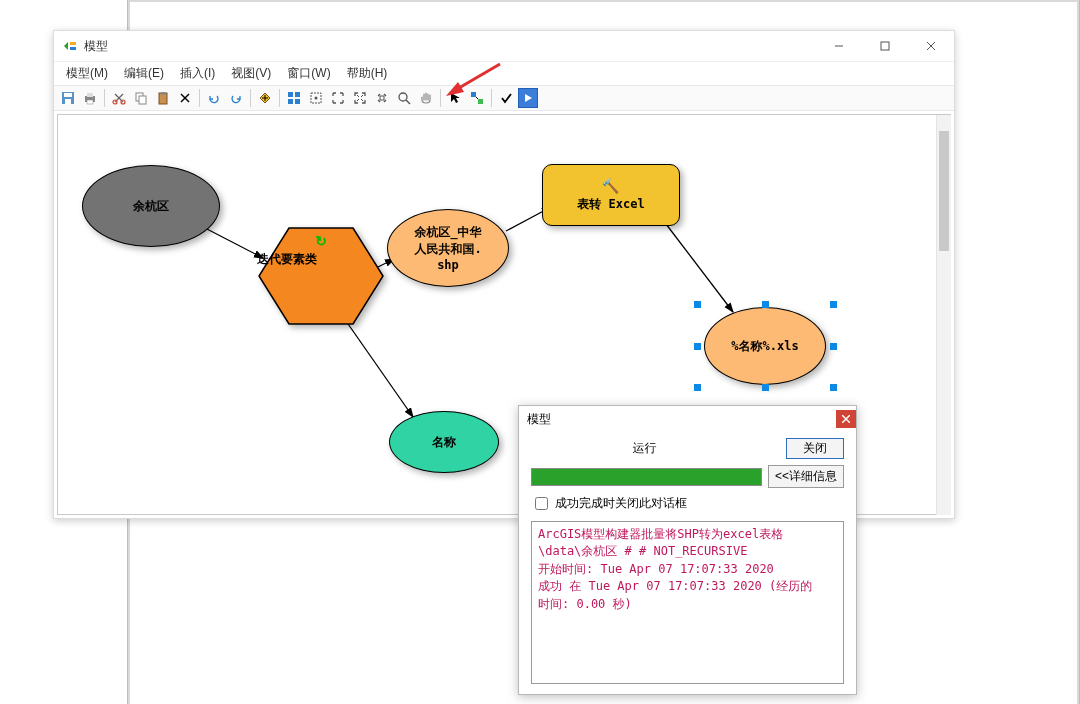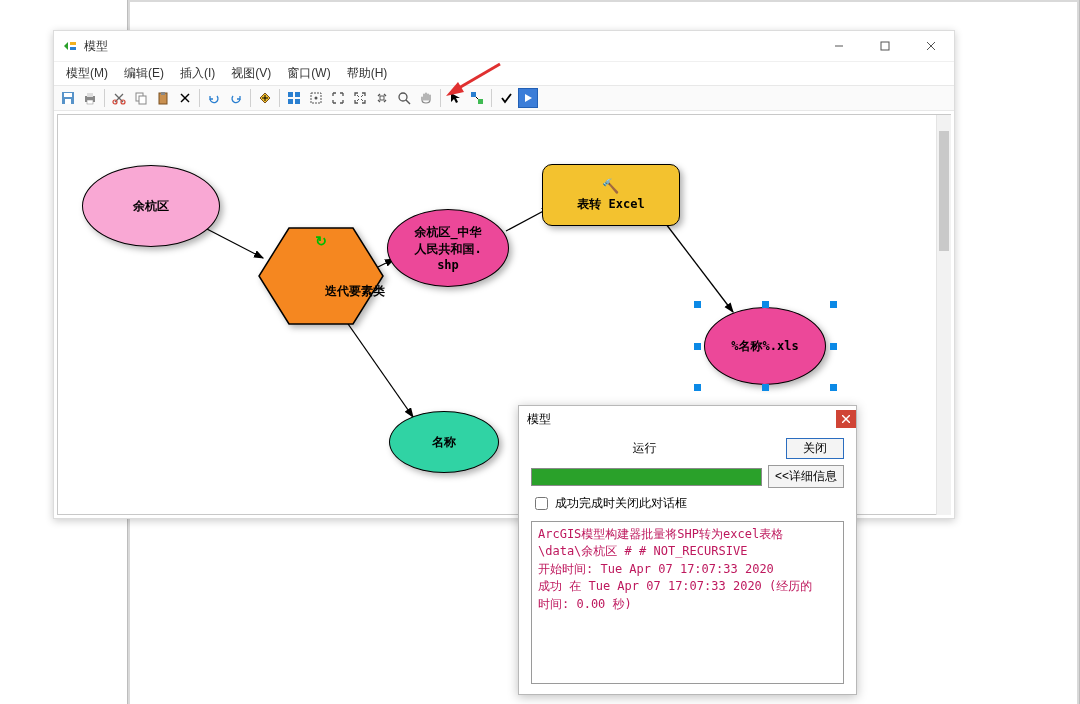--- a/index.html
+++ b/index.html
@@ -145,30 +145,30 @@
     justify-content: center;
     text-align: center;
     font-size: 12px;
     font-weight: bold;
     font-family: "SimSun", monospace;
     color: #000;
   }
   .ellipse-blue {
     width: 138px; height: 82px;
     border-radius: 50%;
-    background: #f9a8d4;
+    background: #737373;
     border: 1.5px solid #000;
     color: #000;
     filter: drop-shadow(3px 3px 3px rgba(0,0,0,0.3));
     font-family: Liberation Serif, serif;
   }
   .ellipse-green {
     width: 122px; height: 78px;
     border-radius: 50%;
-    background: #ec4899;
+    background: #fdba74;
     border: 1.5px solid #000;
     filter: drop-shadow(3px 3px 3px rgba(0,0,0,0.3));
   }
   .ellipse-teal {
     width: 110px; height: 62px;
     border-radius: 50%;
     background: #30d3a4;
     border: 1.5px solid #000;
     filter: drop-shadow(3px 3px 3px rgba(0,0,0,0.3));
   }
@@ -501,21 +501,21 @@
 
     <div class="node ellipse-blue" style="left:24px; top:50px;">
       <span>余杭区</span>
     </div>
 
     <div style="position:absolute; left:199px; top:108px;">
       <svg width="128" height="106" style="filter: drop-shadow(3px 3px 3px rgba(0,0,0,0.3));">
         <polygon points="32,5 96,5 126,53 96,101 32,101 2,53" fill="#f58720" stroke="#000" stroke-width="1.5"></polygon>
       </svg>
       <span class="loop-icon">↻</span>
-      <span style="position:absolute; left:0; right:0; top:60px; text-align:right; font-size:12px; font-weight:bold; font-family:SimSun,monospace;">迭代要素类</span>
+      <span style="position:absolute; left:0; right:0; top:28px; text-align:left; font-size:12px; font-weight:bold; font-family:SimSun,monospace;">迭代要素类</span>
     </div>
 
     <div class="node ellipse-green" style="left:329px; top:94px; white-space:pre;">
       <span>余杭区_中华
 人民共和国.
 shp</span>
     </div>
 
     <div class="node rect-yellow" style="left:484px; top:49px;">
       <span class="tool-icon">🔨</span>

